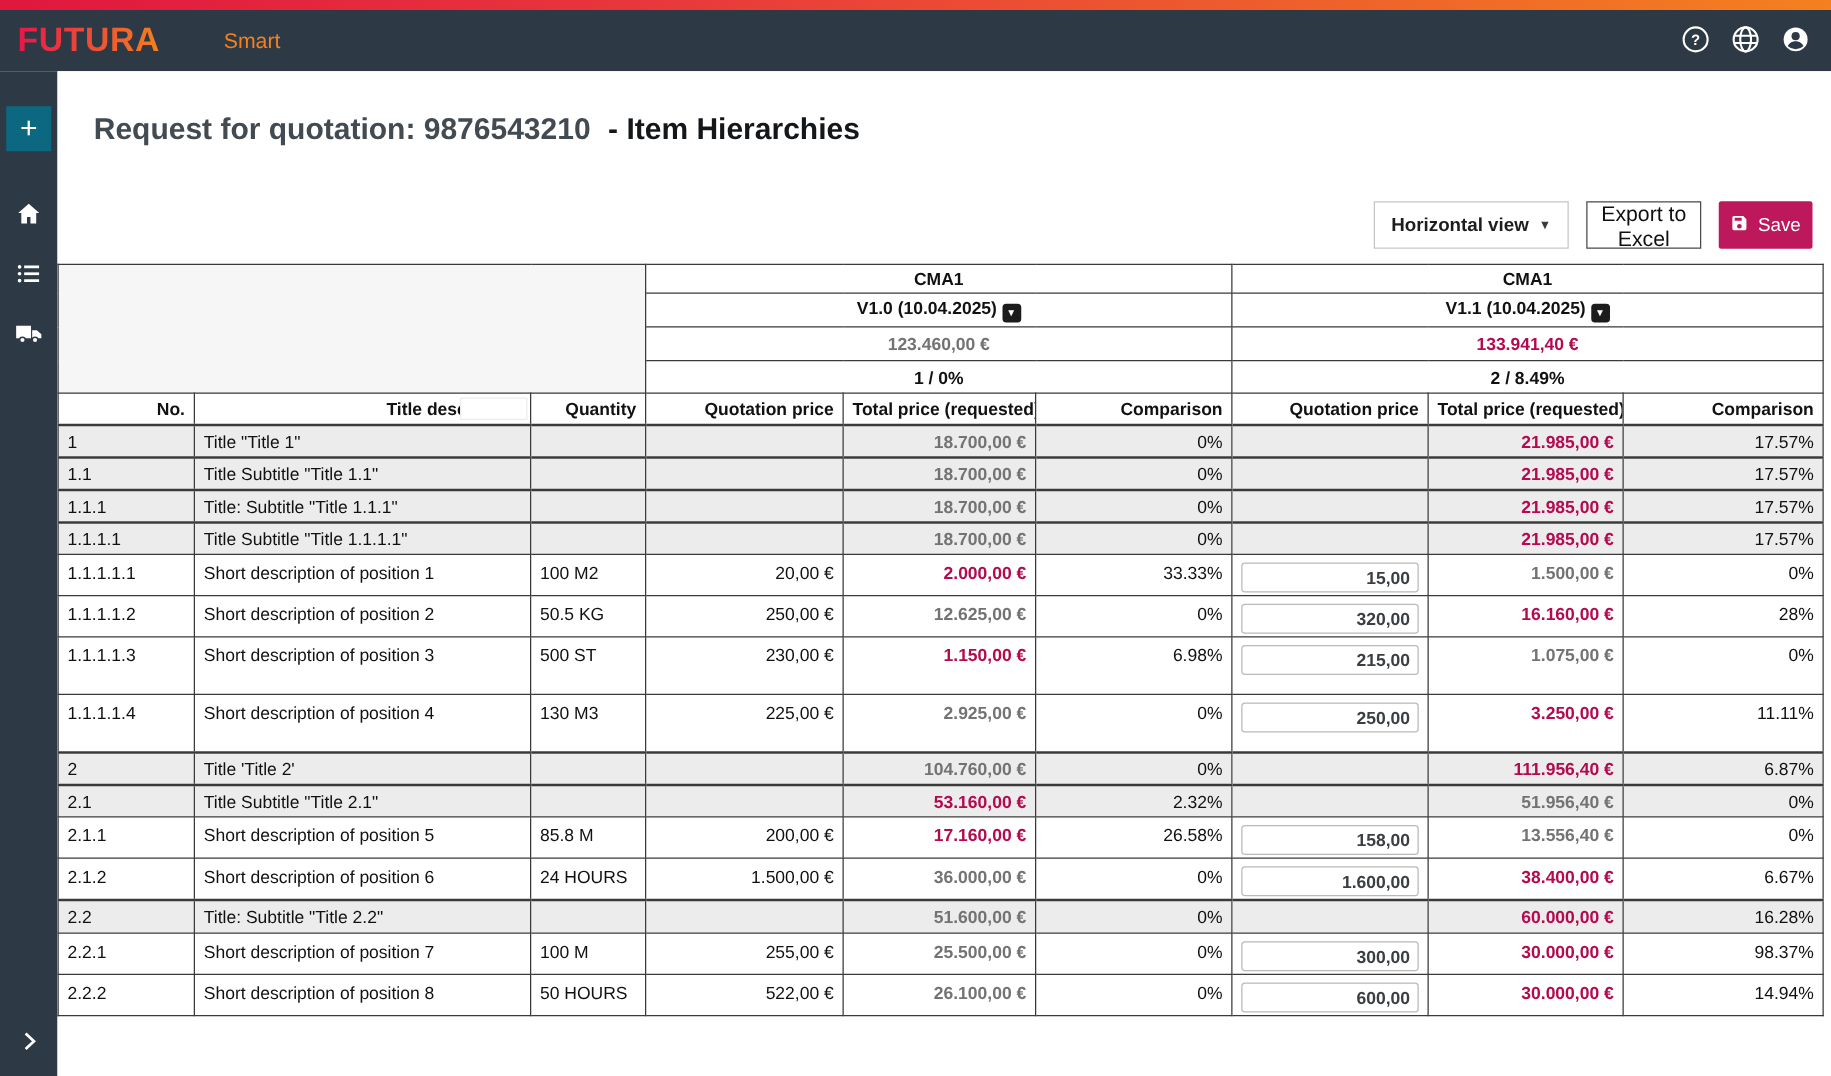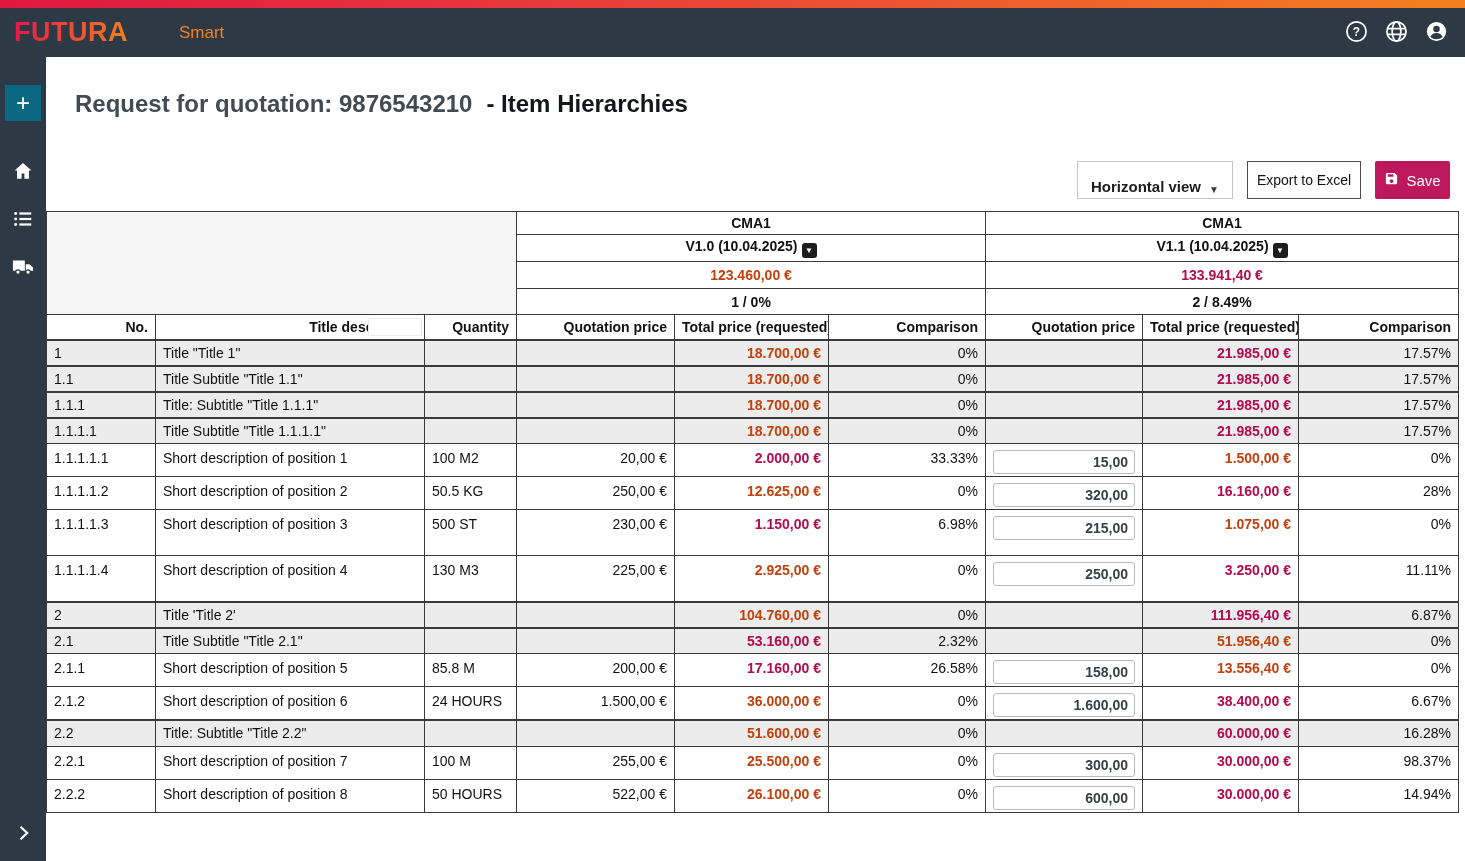--- a/index.html
+++ b/index.html
@@ -39,25 +39,25 @@
 
   
   .main { position:absolute; top:57px; left:46px; right:0; bottom:0; background:#fff; }
   .pagetitle { margin:33px 0 0 29px; font-size:24px; font-weight:700; }
   .title-main { color:#424a52; }
   .title-sub  { color:#14171a; margin-left:14px; }
 
   .toolbar { display:flex; justify-content:flex-end; align-items:center; gap:14px;
              margin:43px 15px 0 0; height:38px; }
   .viewselect { width:156px; height:38px; border:1px solid #c6c6c6; background:#fff;
-                display:flex; align-items:flex-end; justify-content:space-between;
+                display:flex; align-items:center; justify-content:space-between;
                 padding:3px 13px; font-size:15px; font-weight:700; color:#1d1d1d; cursor:pointer; }
   .viewselect .caret { font-size:10px; color:#3c3c3c; }
-  .btn-export { width:114px; height:38px; background:#fff; border:1px solid #4a4a4a;
-                font-size:14px; color:#101010; cursor:pointer; font-family:inherit; }
+  .btn-export { width:92px; height:38px; background:#fff; border:1px solid #4a4a4a;
+                font-size:17px; color:#101010; cursor:pointer; font-family:inherit; }
   .btn-save { width:75px; height:38px; background:#be185d; border:none; color:#fff;
               font-size:15px; cursor:pointer; display:flex; align-items:center;
               justify-content:center; gap:7px; font-family:inherit; border-radius:2px; }
   .btn-save svg { width:15px; height:15px; }
 
   
   table.quote { margin-top:12px; width:1412px; border-collapse:collapse; table-layout:fixed;
                 font-size:14px; color:#111; }
   table.quote td, table.quote th { border:1px solid #3a3a3a; padding:2px 7px; overflow:hidden; white-space:nowrap; }
   td.spacer { border:none; background:#f6f6f6; }
@@ -70,21 +70,21 @@
   .filterbox { position:absolute; right:2px; top:3px; width:54px; height:18px; border:1px solid #ececec;
                background:#fff; border-radius:1px; }
 
   tr.row-title { height:26px; background:#ececec; }
   tr.row-title td { border-top:2px solid #3a3a3a; }
   tr.row-position { height:32px; }
   tr.row-position td { vertical-align:top; padding-top:6px; }
   tr.row-tall { height:46px; }
   .c-num { text-align:right; }
   .c-total { font-weight:700; }
-  .green { color:#c2410c; }
+  .green { color:#737373; }
   .red   { color:#b30a50; }
   td.c-input { padding:2px 5px; vertical-align:top; }
   td.c-input input { width:100%; height:24px; border:1px solid #b9b9b9; border-radius:3px;
                      text-align:right; font-weight:700; color:#3a3f44; font-size:14px;
                      padding:0 6px; font-family:inherit; background:#fff; }
 </style>
 </head>
 <body>
 
 <div class="gradbar"></div>

